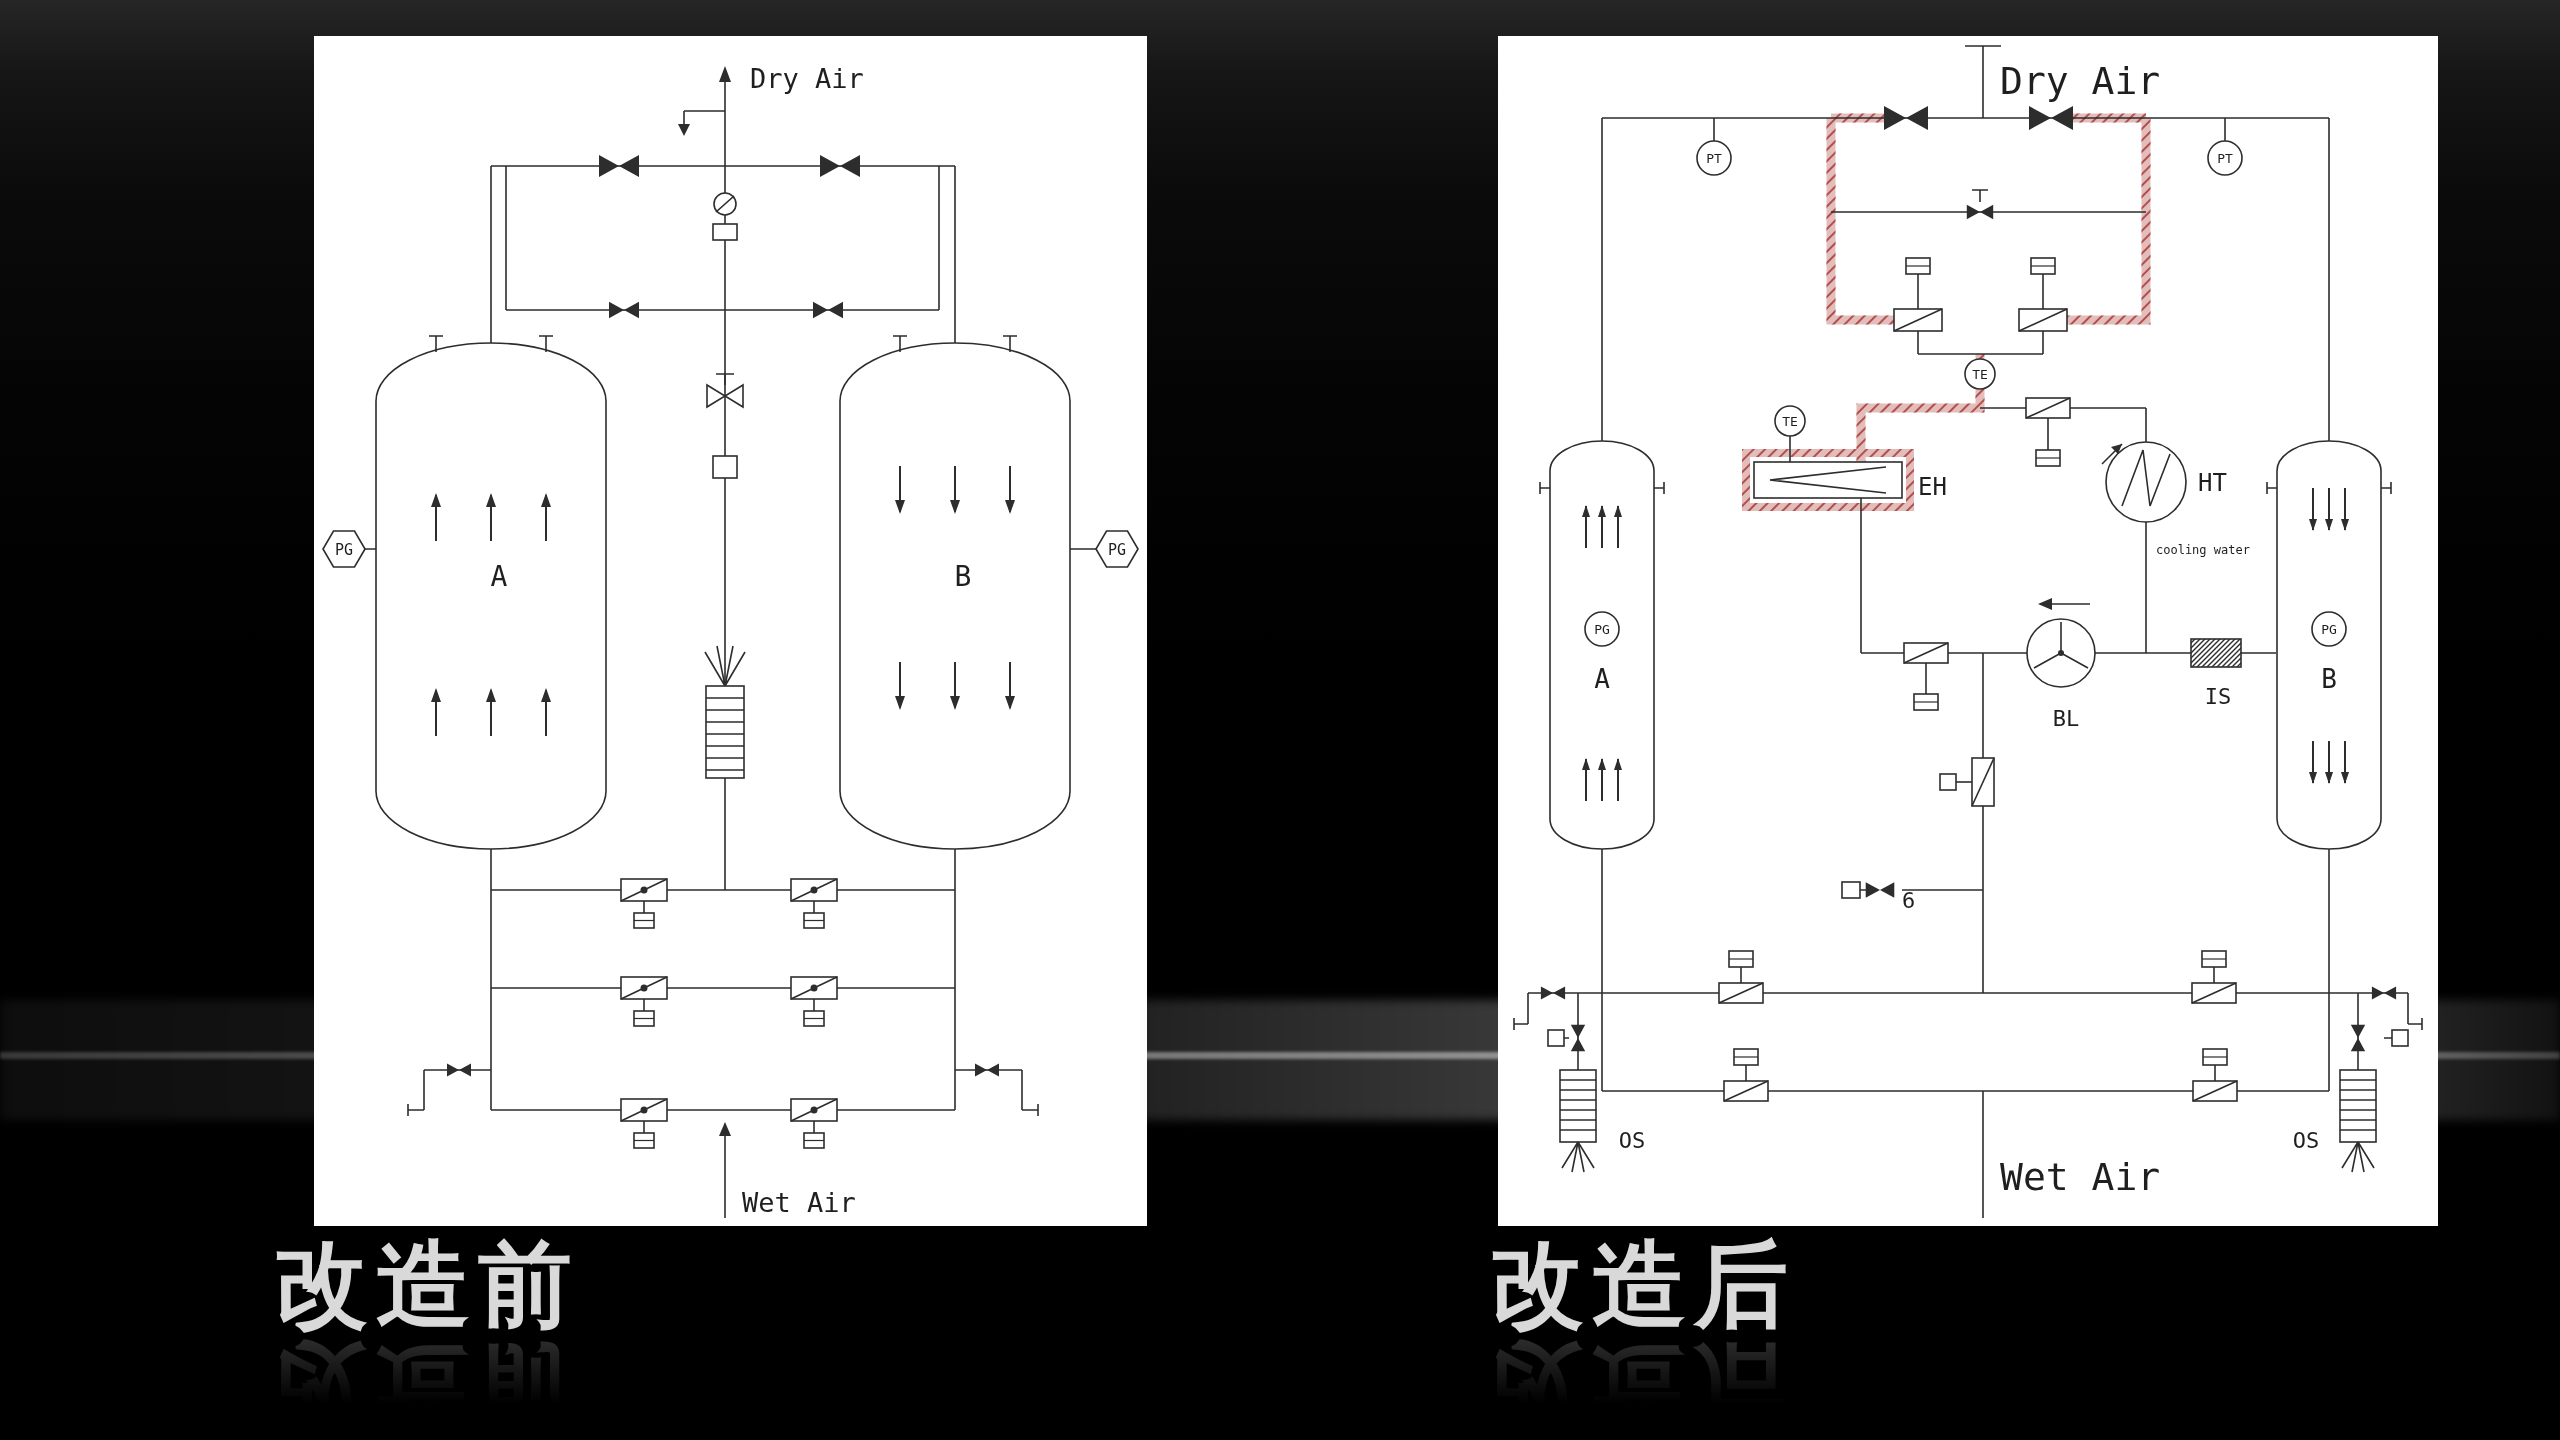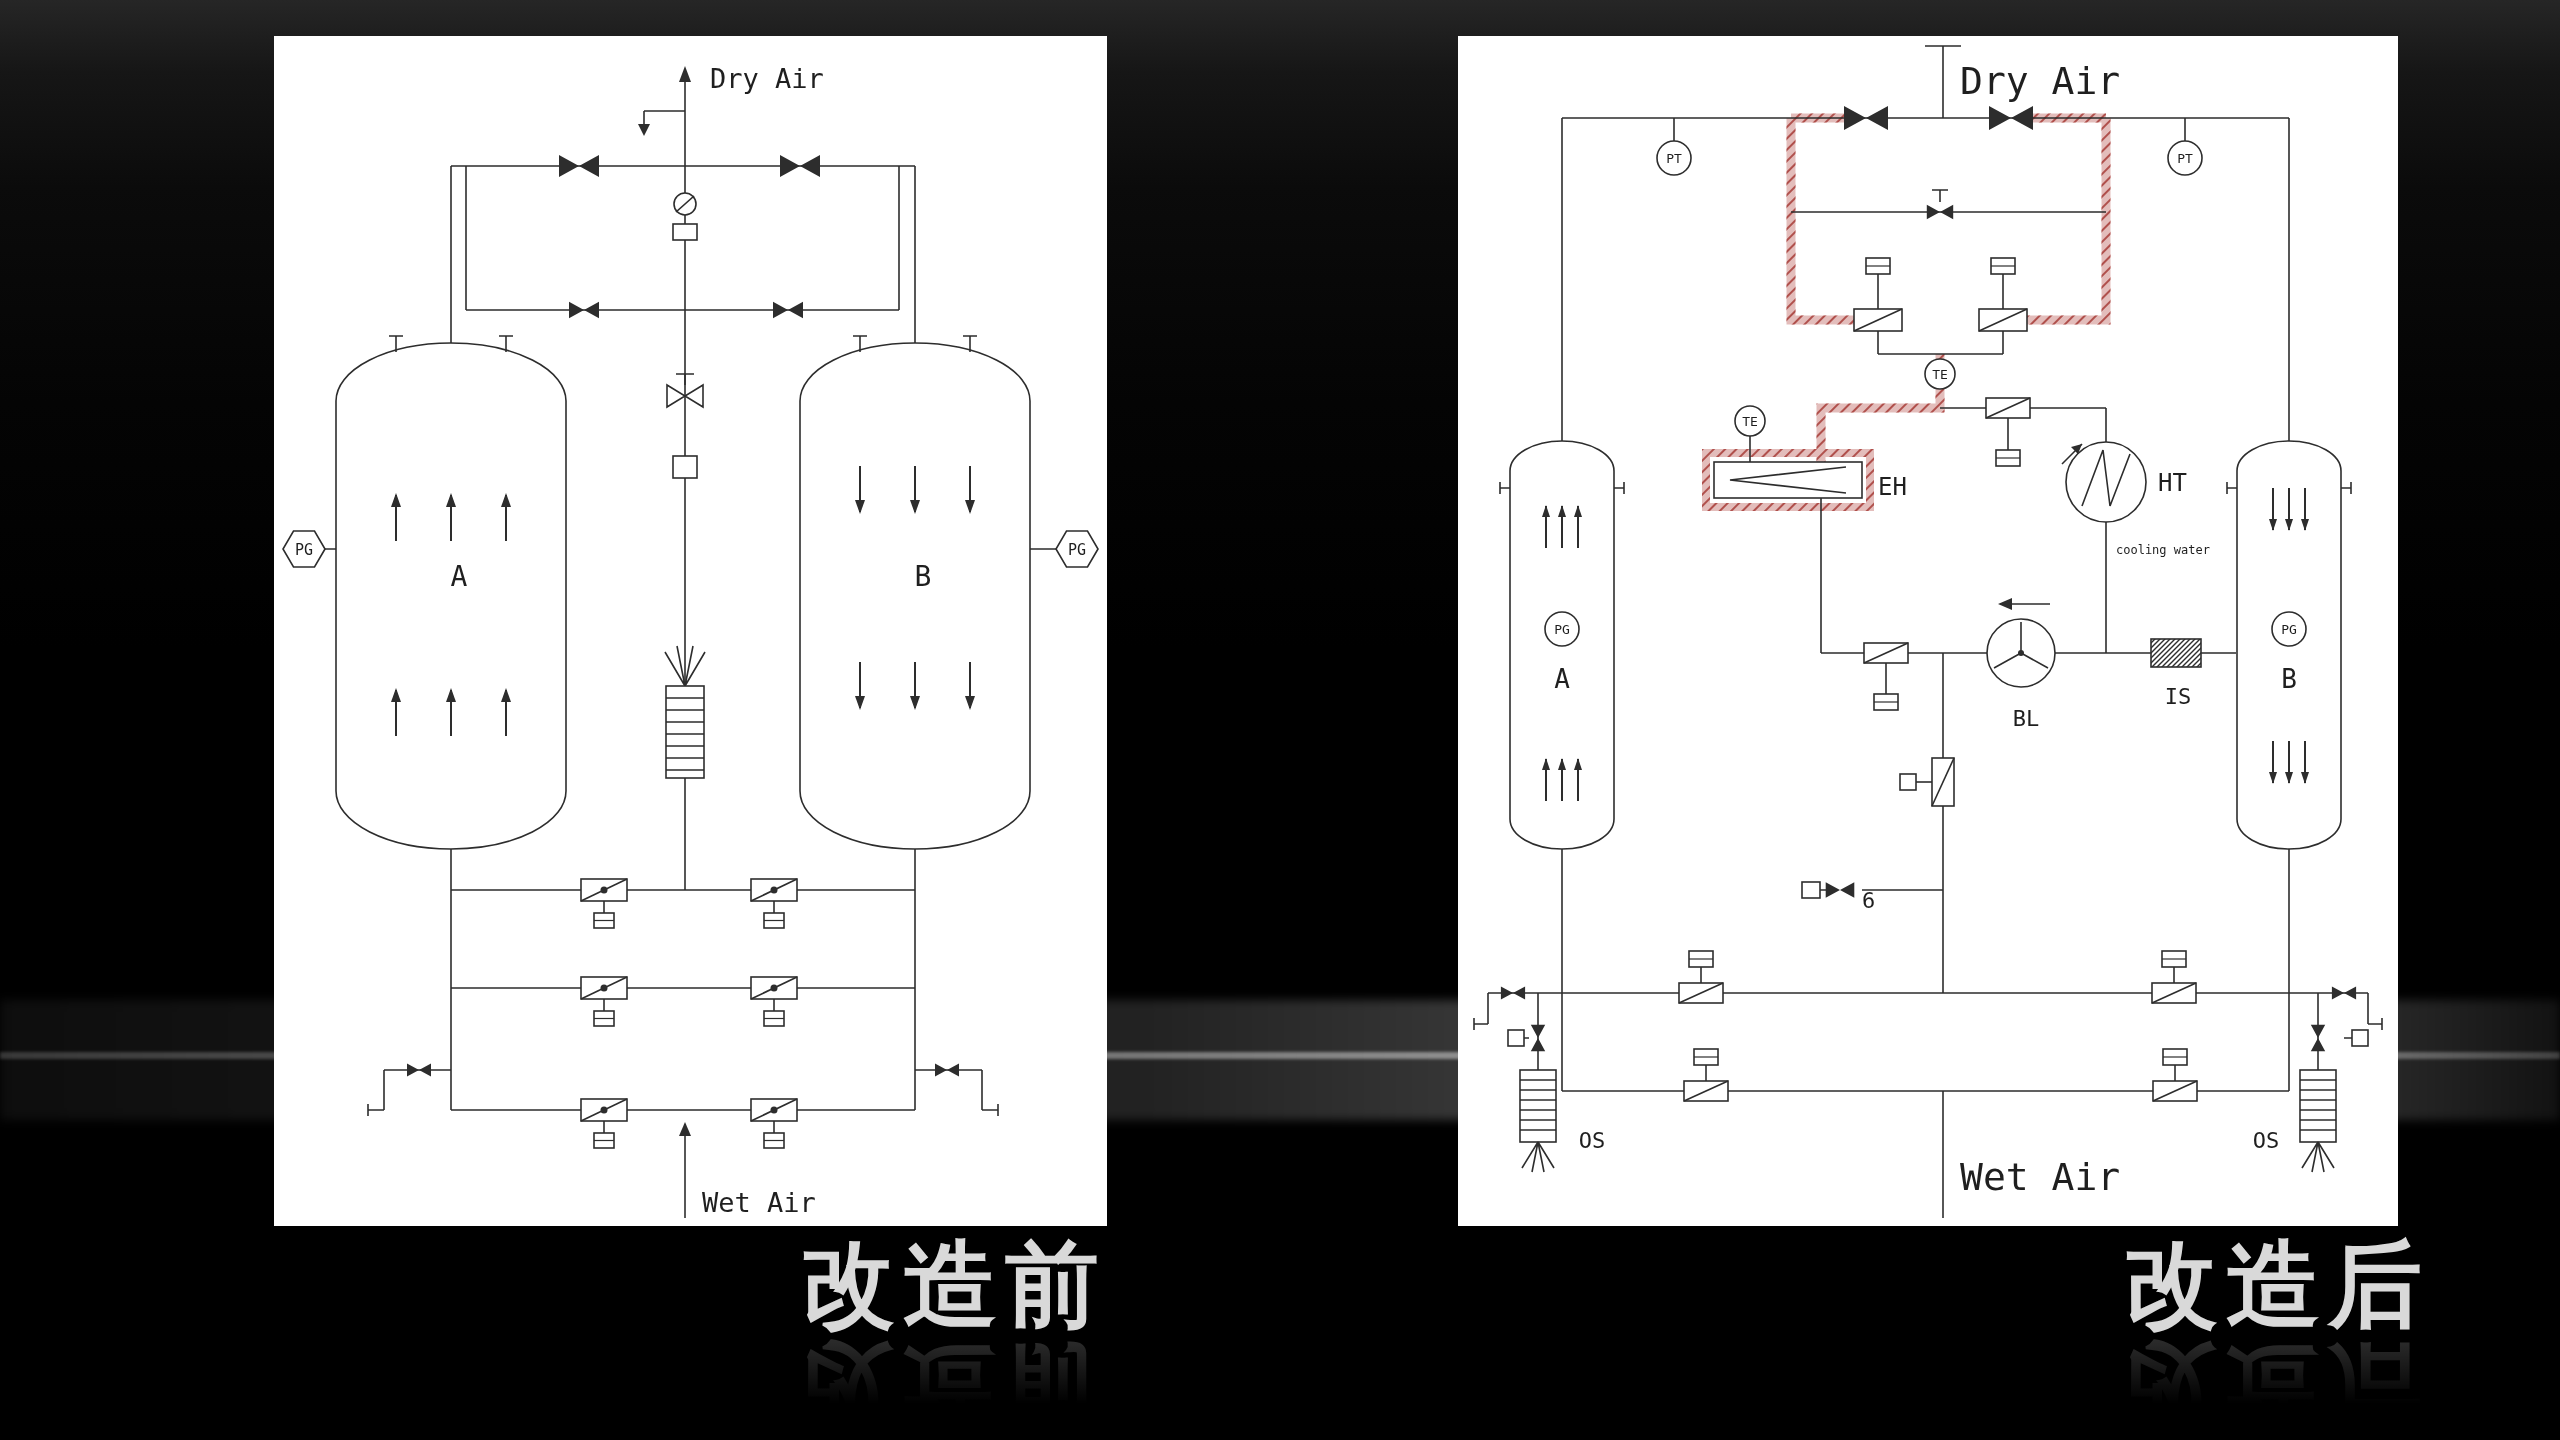--- a/index.html
+++ b/index.html
@@ -14,26 +14,26 @@
   .streak{
     position:absolute;left:0;top:1000px;width:2560px;height:120px;z-index:1;
     background:linear-gradient(90deg,rgba(130,130,130,.10) 0%,rgba(190,190,190,.18) 45%,rgba(255,255,255,.34) 78%,rgba(150,150,150,.12) 100%);
     filter:blur(5px);
   }
   .streak-core{
     position:absolute;left:0;top:1052px;width:2560px;height:7px;z-index:1;
     background:linear-gradient(90deg,rgba(255,255,255,.18),rgba(255,255,255,.55) 80%,rgba(255,255,255,.2));
     filter:blur(1.5px);
   }
-  .panel{position:absolute;top:36px;height:1190px;background:#fff;z-index:2;}
+  .panel{position:absolute;top:36px;height:1190px;background:#fff;z-index:2;margin-left:40px;}
   .panel-left{left:274px;width:833px;}
   .panel-right{left:1458px;width:940px;}
   .diagram{width:100%;height:100%;display:block;}
   .diagram text{font-family:"DejaVu Sans Mono", monospace;fill:#1f1f1f;}
-  .caption{position:absolute;top:1236px;text-align:right;z-index:3;}
+  .caption{position:absolute;top:1236px;text-align:left;z-index:3;}
   .caption-main{
     font-family:"DejaVu Sans", sans-serif;font-weight:bold;font-size:94px;line-height:1.05;
     color:#d9d9d9;letter-spacing:8px;text-shadow:0 2px 4px rgba(0,0,0,.65);
   }
   .caption-mirror-wrap{position:relative;height:78px;overflow:hidden;margin-top:2px;}
   .caption-mirror{
     transform:scaleY(-1);
     font-family:"DejaVu Sans", sans-serif;font-weight:bold;font-size:94px;line-height:1.05;
     color:#b5b5b5;letter-spacing:8px;opacity:.5;
   }

